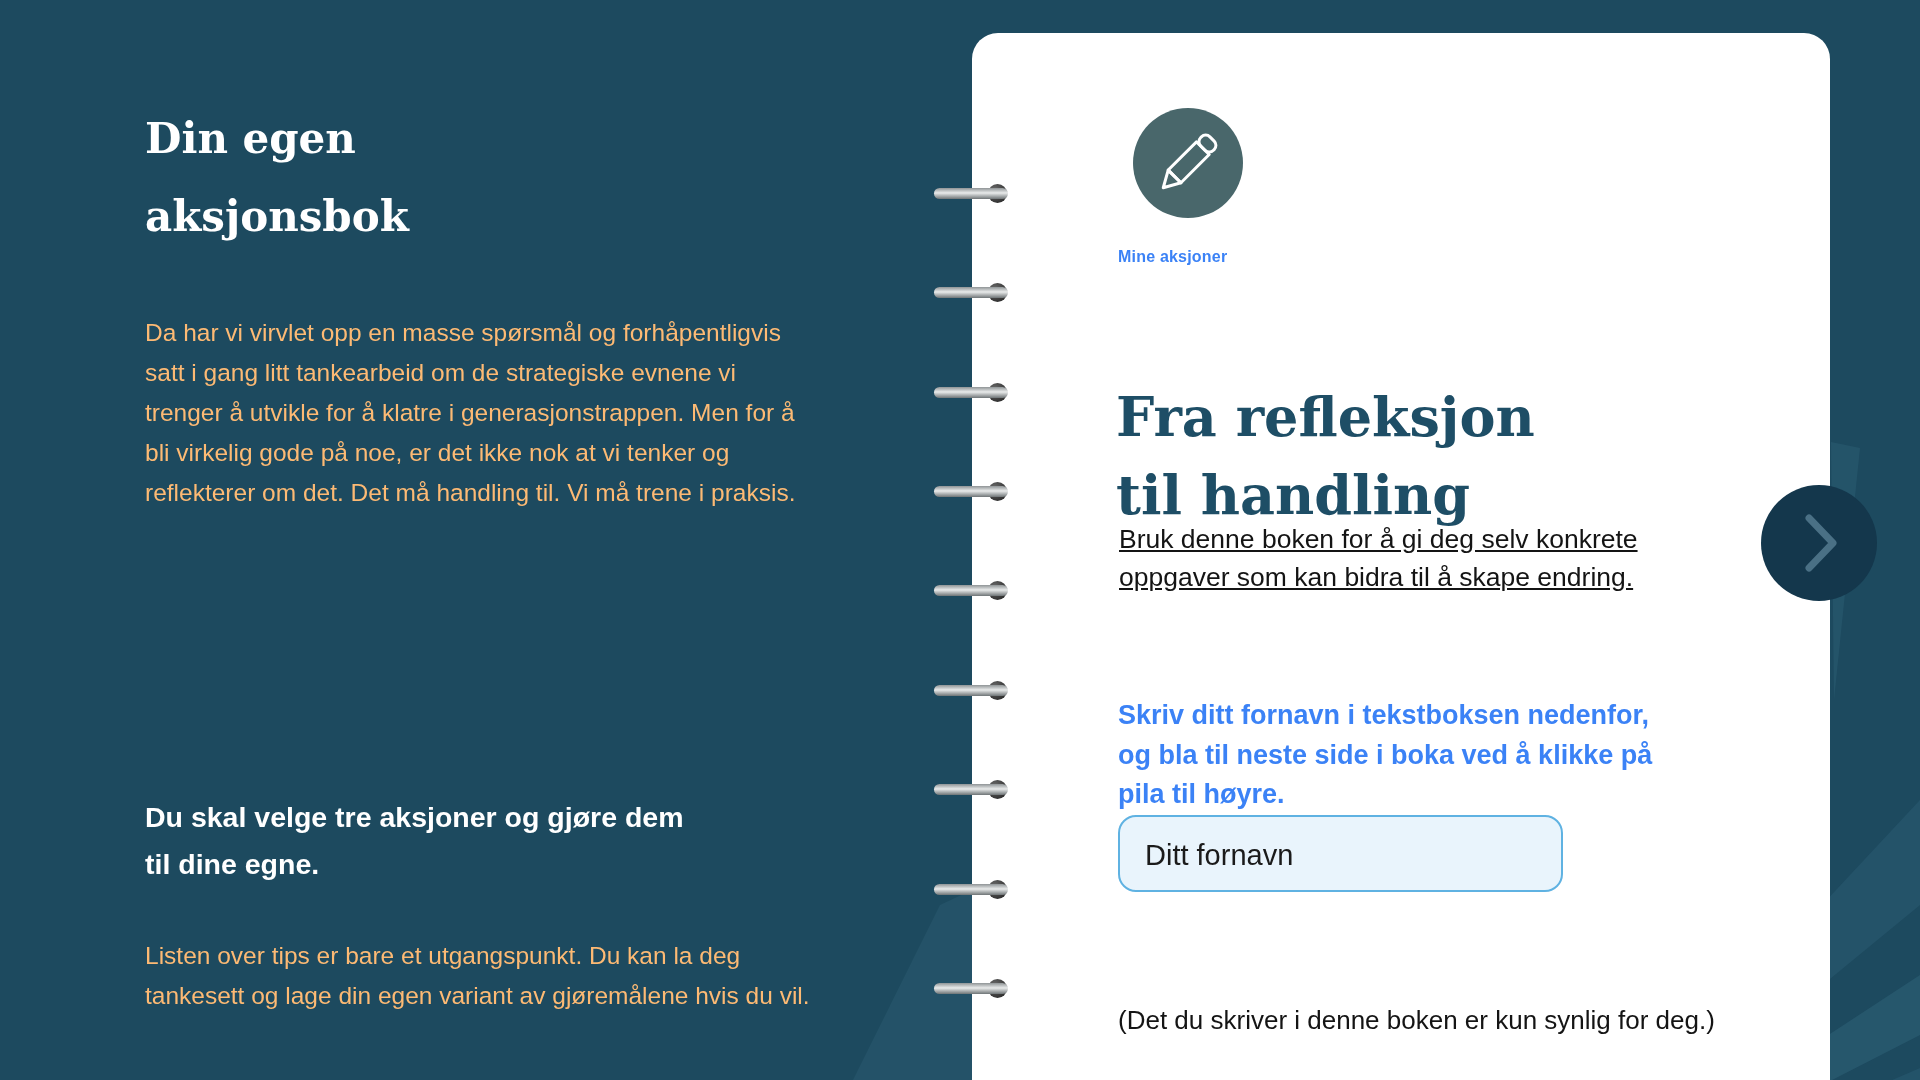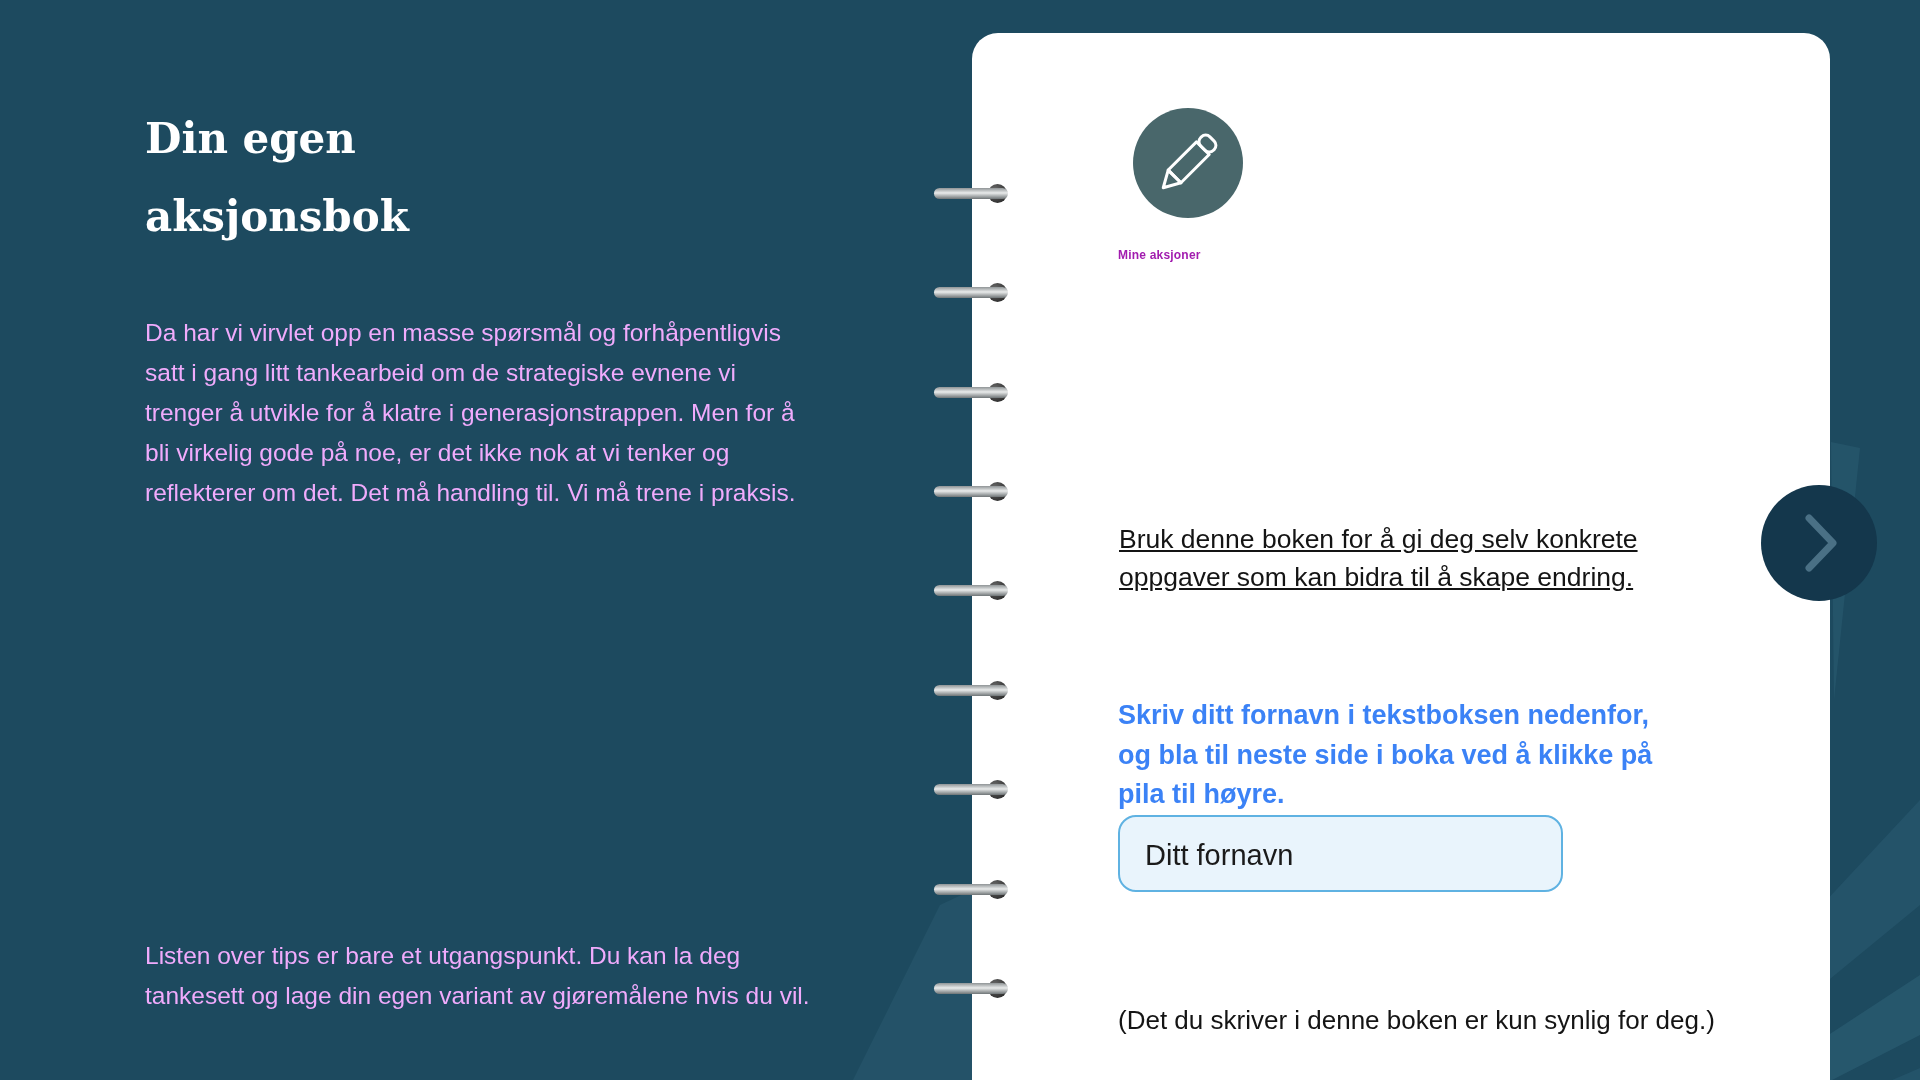--- a/index.html
+++ b/index.html
@@ -8,35 +8,35 @@
   .stage{position:relative;width:1920px;height:1080px;background:#1d4a5f;overflow:hidden;}
   .pre{white-space:pre-line;}
 
   
   .deco{position:absolute;left:0;top:0;width:1920px;height:1080px;}
 
   
   .left-title{position:absolute;left:145px;top:72px;width:600px;color:#ffffff;
     font-family:"DejaVu Serif","Liberation Serif",serif;font-weight:700;
     font-size:42px;line-height:78px;}
-  .left-p{position:absolute;left:145px;width:720px;color:#f0abfc;
+  .left-p{position:absolute;left:145px;width:720px;color:#fdba74;
     font-size:24.5px;line-height:40px;}
   .p1{top:288px;}
   .p2{top:530px;}
   .left-highlight{position:absolute;left:145px;top:770px;width:720px;color:#ffffff;
     font-weight:700;font-size:28.5px;line-height:47px;}
   .p3{top:911px;}
 
   
   .card{position:absolute;left:972px;top:33px;width:858px;height:1200px;
     background:#ffffff;border-radius:26px;}
   .badge{position:absolute;left:161px;top:75px;width:110px;height:110px;border-radius:50%;
     background:#49676b;display:flex;align-items:center;justify-content:center;}
-  .badge-label{position:absolute;left:146px;top:215px;color:#a21caf;
-    font-weight:700;font-size:12px;letter-spacing:.2px;text-align:center;}
+  .badge-label{position:absolute;left:146px;top:215px;color:#3b82f6;
+    font-weight:700;font-size:16px;letter-spacing:.2px;text-align:center;}
   .card-title{position:absolute;left:144px;top:300px;width:620px;color:#1e4e66;
     font-family:"DejaVu Serif","Liberation Serif",serif;font-weight:700;
     font-size:54px;line-height:78px;}
   .card-intro{position:absolute;left:147px;top:460px;width:580px;color:#141414;
     font-size:26.5px;line-height:38px;text-decoration:underline;}
   .card-instruction{position:absolute;left:146px;top:636px;width:580px;color:#3b82f6;
     font-weight:700;font-size:27px;line-height:39.5px;}
   .name-input{position:absolute;left:146px;top:782px;width:445px;height:77px;
     box-sizing:border-box;border:2px solid #5fb2e2;border-radius:18px;
     background:#e9f4fc;padding:4px 0 0 25px;font-size:29px;color:#141414;
@@ -69,34 +69,38 @@
     <polygon points="1500,1250 1920,1068 1920,1080 1830,1080" fill="#26556b" opacity="0.8"></polygon>
   </svg>
 
   <h1 class="left-title pre">Din egen
 aksjonsbok</h1>
   <p class="left-p p1 pre">Da har vi virvlet opp en masse spørsmål og forhåpentligvis
 satt i gang litt tankearbeid om de strategiske evnene vi
 trenger å utvikle for å klatre i generasjonstrappen. Men for å
 bli virkelig gode på noe, er det ikke nok at vi tenker og
 reflekterer om det. Det må handling til. Vi må trene i praksis.</p>
+  <h2 class="left-highlight pre">Du skal velge tre aksjoner og gjøre dem
+til dine egne.</h2>
   <p class="left-p p3 pre">Listen over tips er bare et utgangspunkt. Du kan la deg
 tankesett og lage din egen variant av gjøremålene hvis du vil.</p>
 
   <div class="card">
     <div class="badge">
       <svg width="110" height="110" viewBox="0 0 110 110">
         <g transform="rotate(45 55 55)" stroke="#ffffff" stroke-width="3" fill="none" stroke-linejoin="round" stroke-linecap="round">
           <rect x="46" y="21" width="18" height="13" rx="6"></rect>
           <rect x="46" y="34" width="18" height="40"></rect>
           <path d="M46 74 L55 90 L64 74 Z"></path>
         </g>
       </svg>
     </div>
     <div class="badge-label">Mine aksjoner</div>
+    <h2 class="card-title pre">Fra refleksjon
+til handling</h2>
     <p class="card-intro pre">Bruk denne boken for å gi deg selv konkrete
 oppgaver som kan bidra til å skape endring.</p>
     <p class="card-instruction pre">Skriv ditt fornavn i tekstboksen nedenfor,
 og bla til neste side i boka ved å klikke på
 pila til høyre.</p>
     <input class="name-input" type="text" placeholder="Ditt fornavn" style="">
     <p class="privacy pre">(Det du skriver i denne boken er kun synlig for deg.)</p>
   </div>
 
   <div class="ring" style="top:184px">

